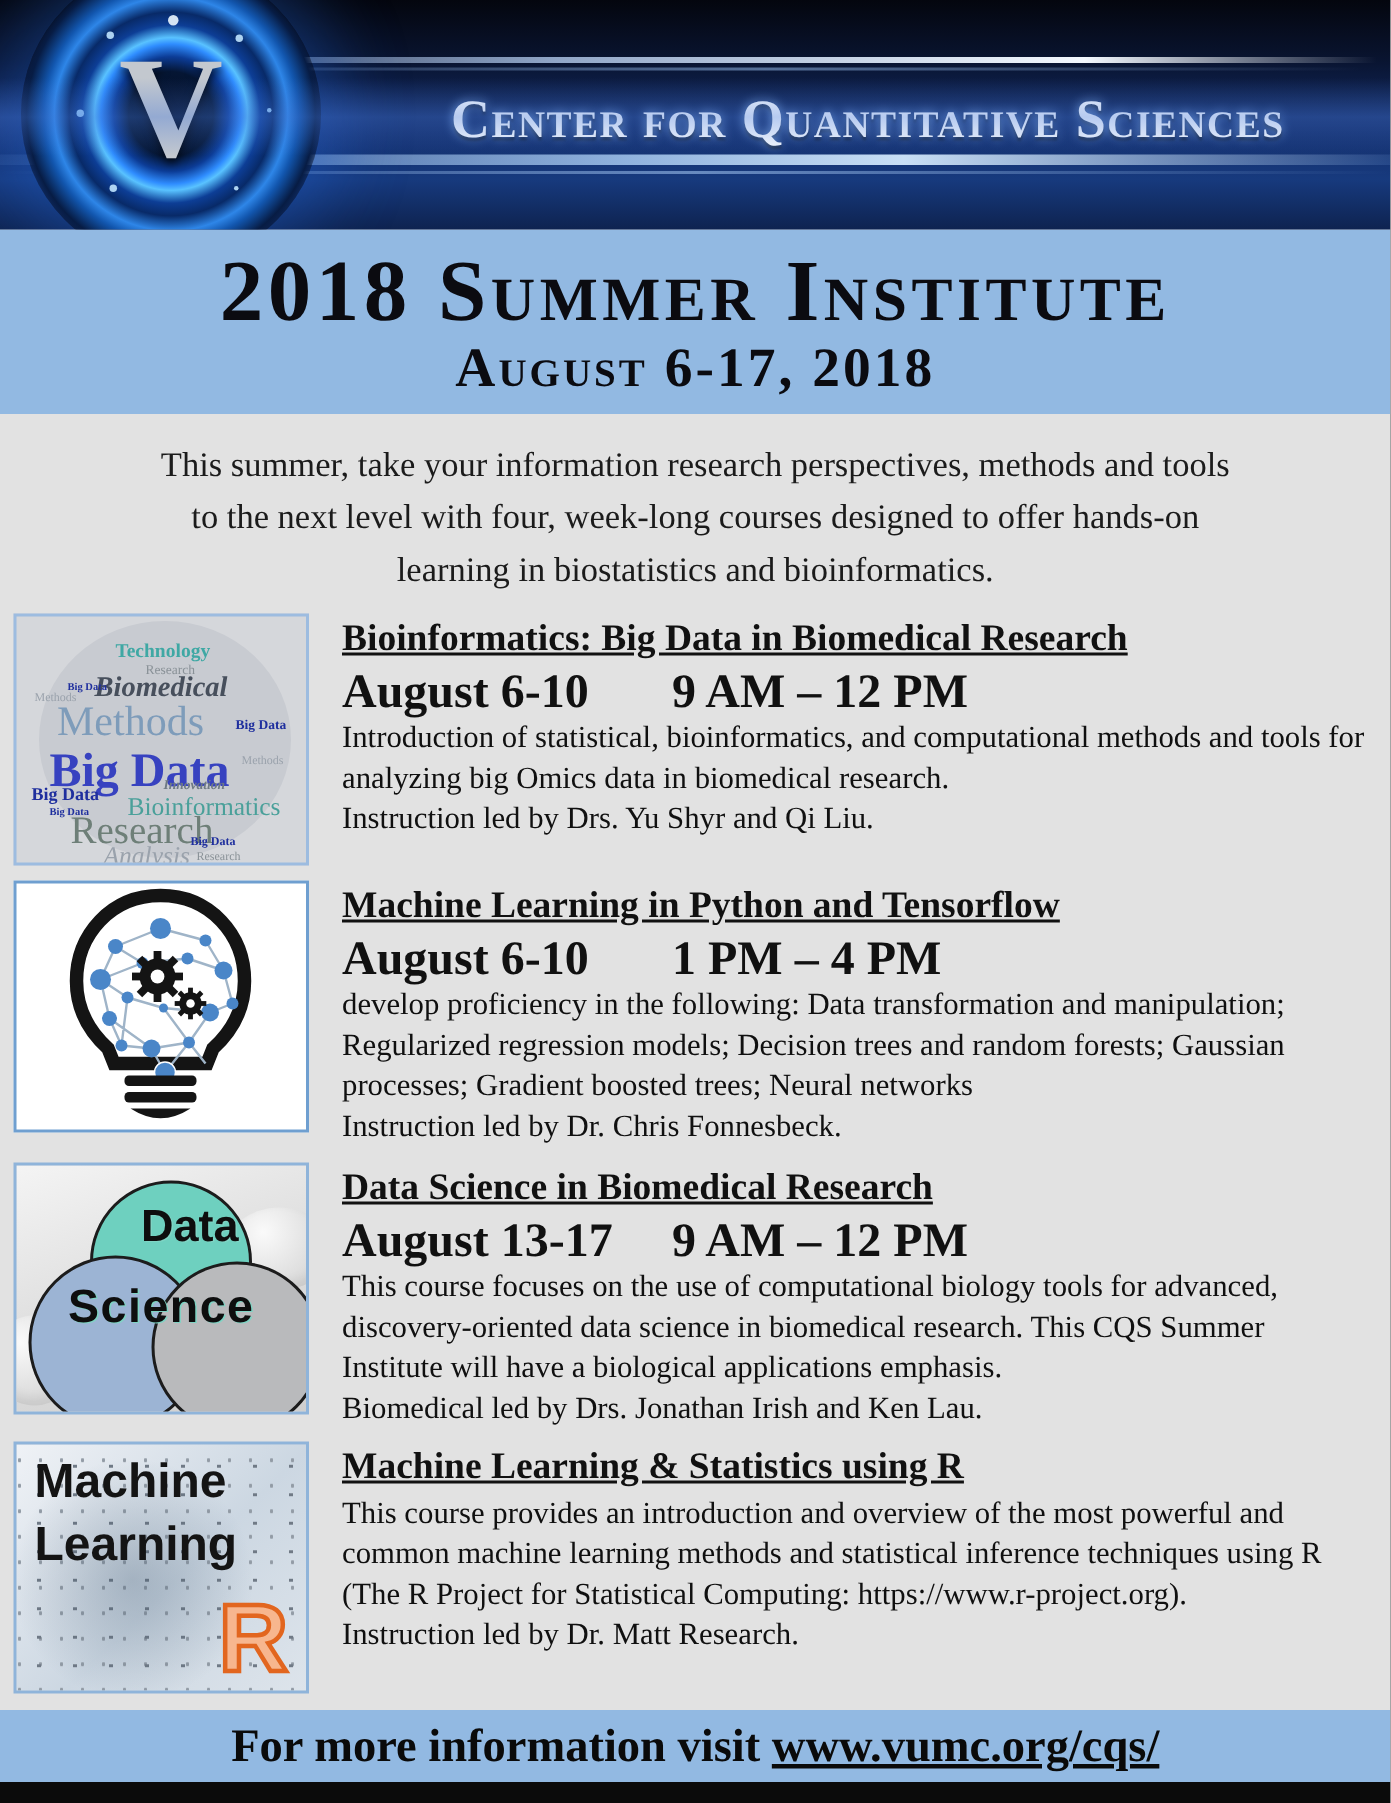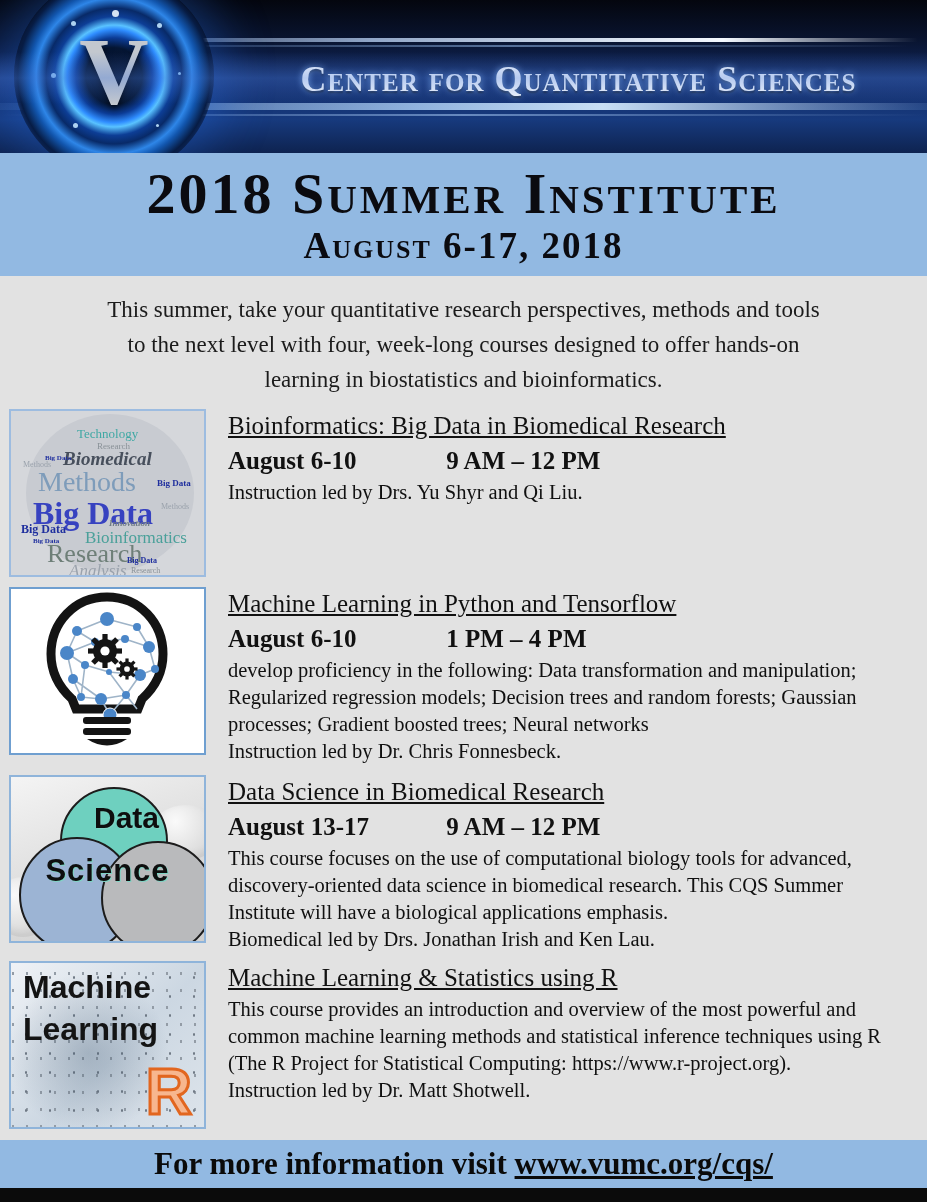--- a/index.html
+++ b/index.html
@@ -70,22 +70,22 @@
   .course-row { display:flex; align-items:flex-start; margin:0 14px 10px 9px; }
   .course-row.r1 { min-height:168px; }
   .course-row.r2 { min-height:170px; }
   .course-row.r3 { min-height:170px; margin-bottom:8px; }
   .course-row.r4 { min-height:175px; }
   .course-img {
     flex:none; width:197px; height:168px; position:relative; overflow:hidden;
     border:2px solid #9dbce0; background:#fff;
   }
   .course-text { margin-left:22px; width:684px; }
-  .c-title { font-size:25px; line-height:33px; font-weight:normal; text-decoration:underline; margin-bottom:2px; }
-  .c-when { font-size:25px; line-height:33px; font-weight:bold; margin-bottom:2px; }
+  .c-title { font-size:25px; line-height:33px; font-weight:bold; text-decoration:underline; margin-bottom:2px; }
+  .c-when { font-size:32px; line-height:33px; font-weight:bold; margin-bottom:2px; }
   .c-date { display:inline-block; min-width:212px; }
   .c-desc, .c-inst { font-size:20.5px; line-height:27px; color:#101010; }
 
   
   .wc-tile { background:#d5d7db; }
   .wc-circle { position:absolute; left:15px; top:3px; width:168px; height:158px;
     border-radius:50%; background:#c8cbd1; }
   .wc-word { position:absolute; line-height:1; white-space:nowrap;
     font-family:"Liberation Serif", serif; }
 
@@ -148,26 +148,26 @@
     </div>
     <div class="banner-title">Center for Quantitative Sciences</div>
   </header>
 
   <section class="title-band">
     <h1>2018 Summer Institute</h1>
     <h2>August 6-17, 2018</h2>
   </section>
 
   <main>
-    <p class="intro">This summer, take your quantitative research perspectives, methods and tools to the next level with four, week-long courses designed to offer hands-on learning in biostatistics and bioinformatics.</p>
+    <p class="intro">This summer, take your information research perspectives, methods and tools to the next level with four, week-long courses designed to offer hands-on learning in biostatistics and bioinformatics.</p>
 
     <div class="course-row r1">
       <div class="course-img wc-tile">
         <div class="wc-circle"></div>
-      <span class="wc-word" style="left: 66px; top: 16px; font-size: 13px; color: rgb(63, 168, 164); font-weight: normal;">Technology</span>
+      <span class="wc-word" style="left: 66px; top: 16px; font-size: 13px; color: rgb(63, 168, 164); font-weight: bold;">Technology</span>
           <span class="wc-word" style="left: 86px; top: 31px; font-size: 9px; color: rgb(138, 146, 152);">Research</span>
           <span class="wc-word" style="left: 52px; top: 38px; font-size: 19px; color: rgb(71, 79, 92); font-weight: bold; font-style: italic;">Biomedical</span>
           <span class="wc-word" style="left: 34px; top: 44px; font-size: 7px; color: rgb(31, 47, 158); font-weight: bold;">Big Data</span>
           <span class="wc-word" style="left: 12px; top: 50px; font-size: 8px; color: rgb(154, 162, 172);">Methods</span>
           <span class="wc-word" style="left: 27px; top: 57px; font-size: 28px; color: rgb(126, 156, 186);">Methods</span>
           <span class="wc-word" style="left: 146px; top: 68px; font-size: 9px; color: rgb(31, 47, 158); font-weight: bold;">Big Data</span>
           <span class="wc-word" style="left: 150px; top: 92px; font-size: 8px; color: rgb(154, 162, 172);">Methods</span>
           <span class="wc-word" style="left: 22px; top: 86px; font-size: 32px; color: rgb(55, 66, 192); font-weight: bold;">Big Data</span>
           <span class="wc-word" style="left: 10px; top: 112px; font-size: 12px; color: rgb(31, 47, 158); font-weight: bold;">Big Data</span>
           <span class="wc-word" style="left: 22px; top: 127px; font-size: 7px; color: rgb(31, 47, 158); font-weight: bold;">Big Data</span>
@@ -177,20 +177,21 @@
           <span class="wc-word" style="left: 58px; top: 151px; font-size: 17px; color: rgb(154, 162, 172); font-style: italic;">Analysis</span>
           <span class="wc-word" style="left: 116px; top: 146px; font-size: 8px; color: rgb(31, 47, 158); font-weight: bold;">Big Data</span>
           <span class="wc-word" style="left: 120px; top: 156px; font-size: 8px; color: rgb(138, 146, 152);">Research</span>
         </div>
       <div class="course-text">
         <div class="c-title">Bioinformatics: Big Data in Biomedical Research</div>
         <div class="c-when">
           <span class="c-date">August 6-10</span>
           <span class="c-time">9 AM – 12 PM</span>
         </div>
+        <div class="c-desc">Introduction of statistical, bioinformatics, and computational methods and tools for analyzing big Omics data in biomedical research.</div>
         <div class="c-inst">Instruction led by Drs. Yu Shyr and Qi Liu.</div>
       </div>
     </div>
 
     <div class="course-row r2">
       <div class="course-img bulb-tile">
         <svg width="193" height="164" viewBox="0 0 193 164">
           <path d="M96,8 C63,8 40,34 40,65 C40,85 50,100 61,110 L65,120 L127,120 L131,110 C142,100 152,85 152,65 C152,34 129,8 96,8 Z" fill="#ffffff" stroke="#141414" stroke-width="9"></path>
           <g stroke="#9fb4c8" stroke-width="1.6">
             <path d="M96,30 L66,42 M96,30 L126,38 M66,42 L84,53 M126,38 L138,58 M66,42 L56,64 M84,53 L56,64 M84,53 L114,50 M114,50 L138,58 M56,64 L62,90 M56,64 L74,76 M138,58 L144,80 M144,80 L129,86 M74,76 L98,83 M98,83 L129,86 M62,90 L70,108 M74,76 L70,108 M70,108 L90,110 M90,110 L99,126 M129,86 L115,106 M115,106 L99,126 M115,106 L126,120 M90,110 L115,106 M62,90 L90,110 M98,83 L115,106" fill="none"></path>
@@ -279,21 +280,21 @@
 
     <div class="course-row r4">
       <div class="course-img ml-tile">
         <div class="ml-label ml-l2">Learning</div>
         <div class="ml-label ml-l1">Machine</div>
         <div class="r-logo">R</div>
       </div>
       <div class="course-text">
         <div class="c-title">Machine Learning &amp; Statistics using R</div>
         <div class="c-desc">This course provides an introduction and overview of the most powerful and common machine learning methods and statistical inference techniques using R (The R Project for Statistical Computing: https://www.r-project.org).</div>
-        <div class="c-inst">Instruction led by Dr. Matt Shotwell.</div>
+        <div class="c-inst">Instruction led by Dr. Matt Research.</div>
       </div>
     </div>
   </main>
 
   <footer class="footer-band">
     <div class="footer-text"><span>For more information visit </span><span class="footer-link">www.vumc.org/cqs/</span></div>
   </footer>
   <div class="bottom-bar"></div>
 
 </div>

